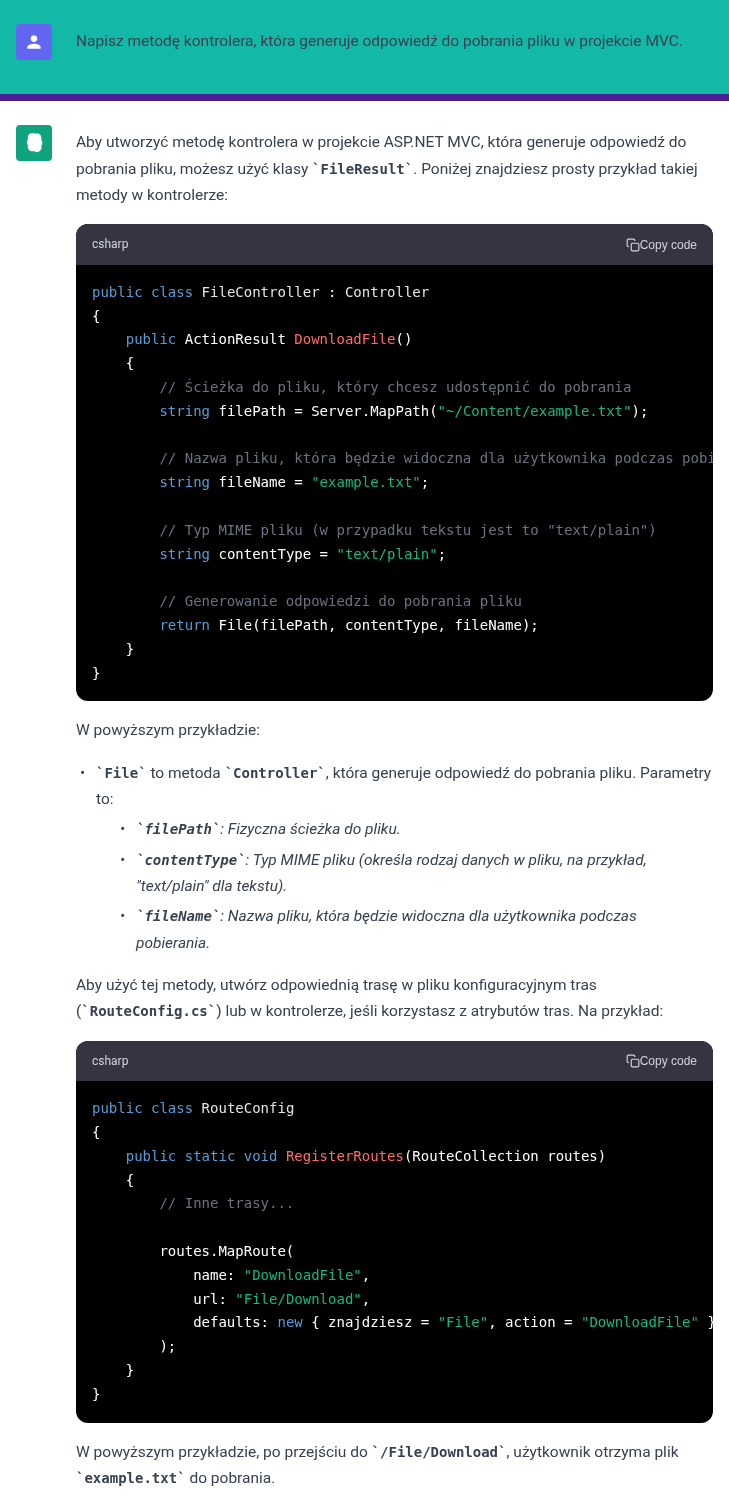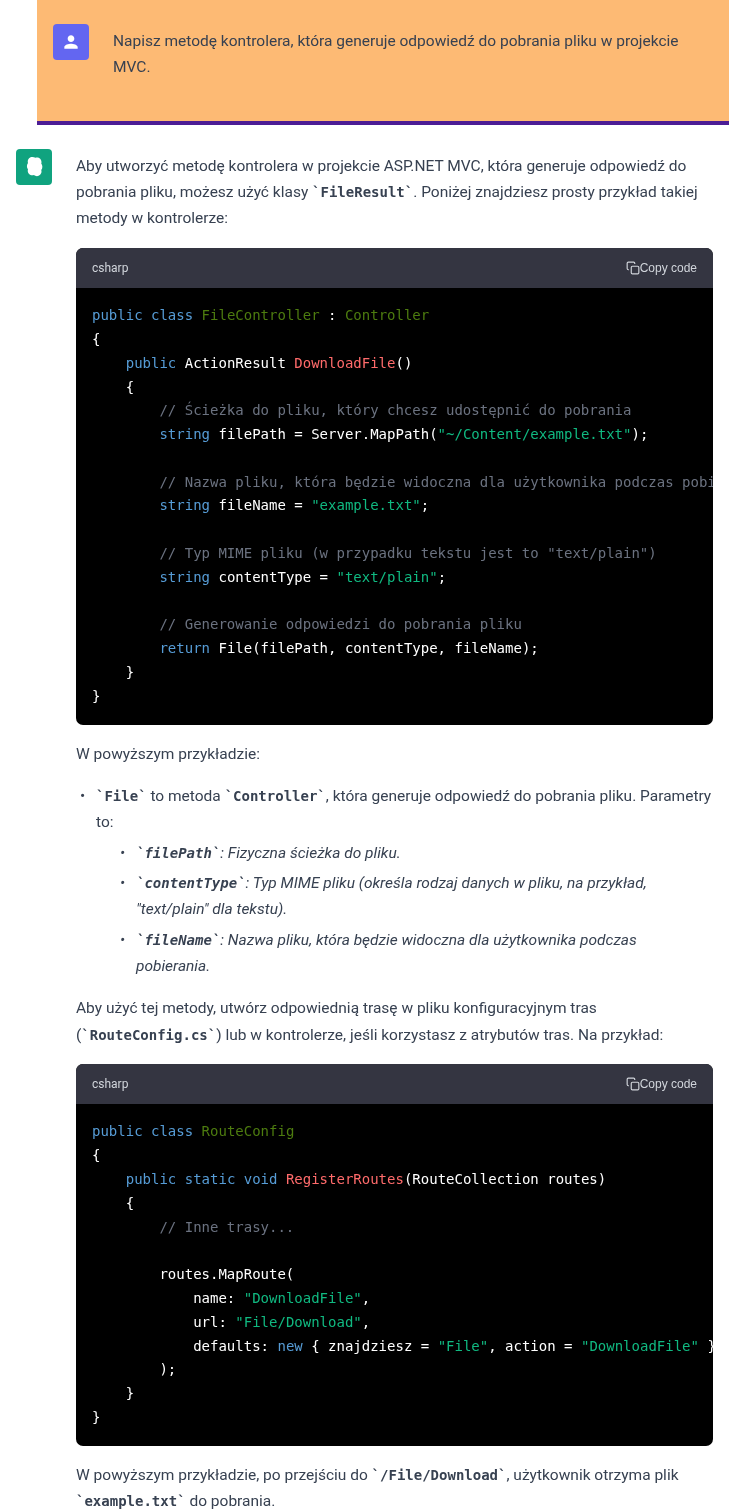--- a/index.html
+++ b/index.html
@@ -16,23 +16,22 @@
     }
     .chat-container {
       width: 729px;
     }
     .message {
       display: flex;
       padding: 24px 16px;
       gap: 24px;
     }
     .message.user {
-      background: #fdba74;
-      border-bottom: 4px solid #4c1d95;
-      margin-left: 37px;
+      background: #14b8a6;
+      border-bottom: 7px solid #4c1d95;
     }
     .message.assistant {
       background: #ffffff;
     }
     .avatar {
       width: 36px;
       height: 36px;
       border-radius: 4px;
       flex-shrink: 0;
       display: flex;
@@ -58,21 +57,21 @@
     .content p {
       margin-bottom: 16px;
     }
     .inline-code {
       font-family: "Consolas", "Monaco", monospace;
       font-weight: 600;
       font-size: 14px;
     }
     .code-block {
       background: #000000;
-      border-radius: 7px;
+      border-radius: 12px;
       margin: 16px 0;
       overflow: hidden;
     }
     .code-header {
       background: #343541;
       padding: 10px 16px;
       display: flex;
       justify-content: space-between;
       align-items: center;
       color: #d1d5db;
@@ -109,21 +108,21 @@
       background: #6b7280;
     }
     pre {
       font-family: "Consolas", "Monaco", monospace;
       font-size: 14px;
       line-height: 1.7;
       color: #ffffff;
       white-space: pre;
     }
     .kw { color: #569cd6; }
-    .cls { color: #4d7c0f; margin-top: 20px; }
+    .cls { color: #e5e5e5; margin-top: 20px; }
     .fn { color: #ff6b6b; }
     .type { color: #569cd6; }
     .str { color: #10b981; }
     .com { color: #6b7280; }
     ul {
       list-style: none;
       padding-left: 0;
       margin-bottom: 16px;
     }
     ul li {

